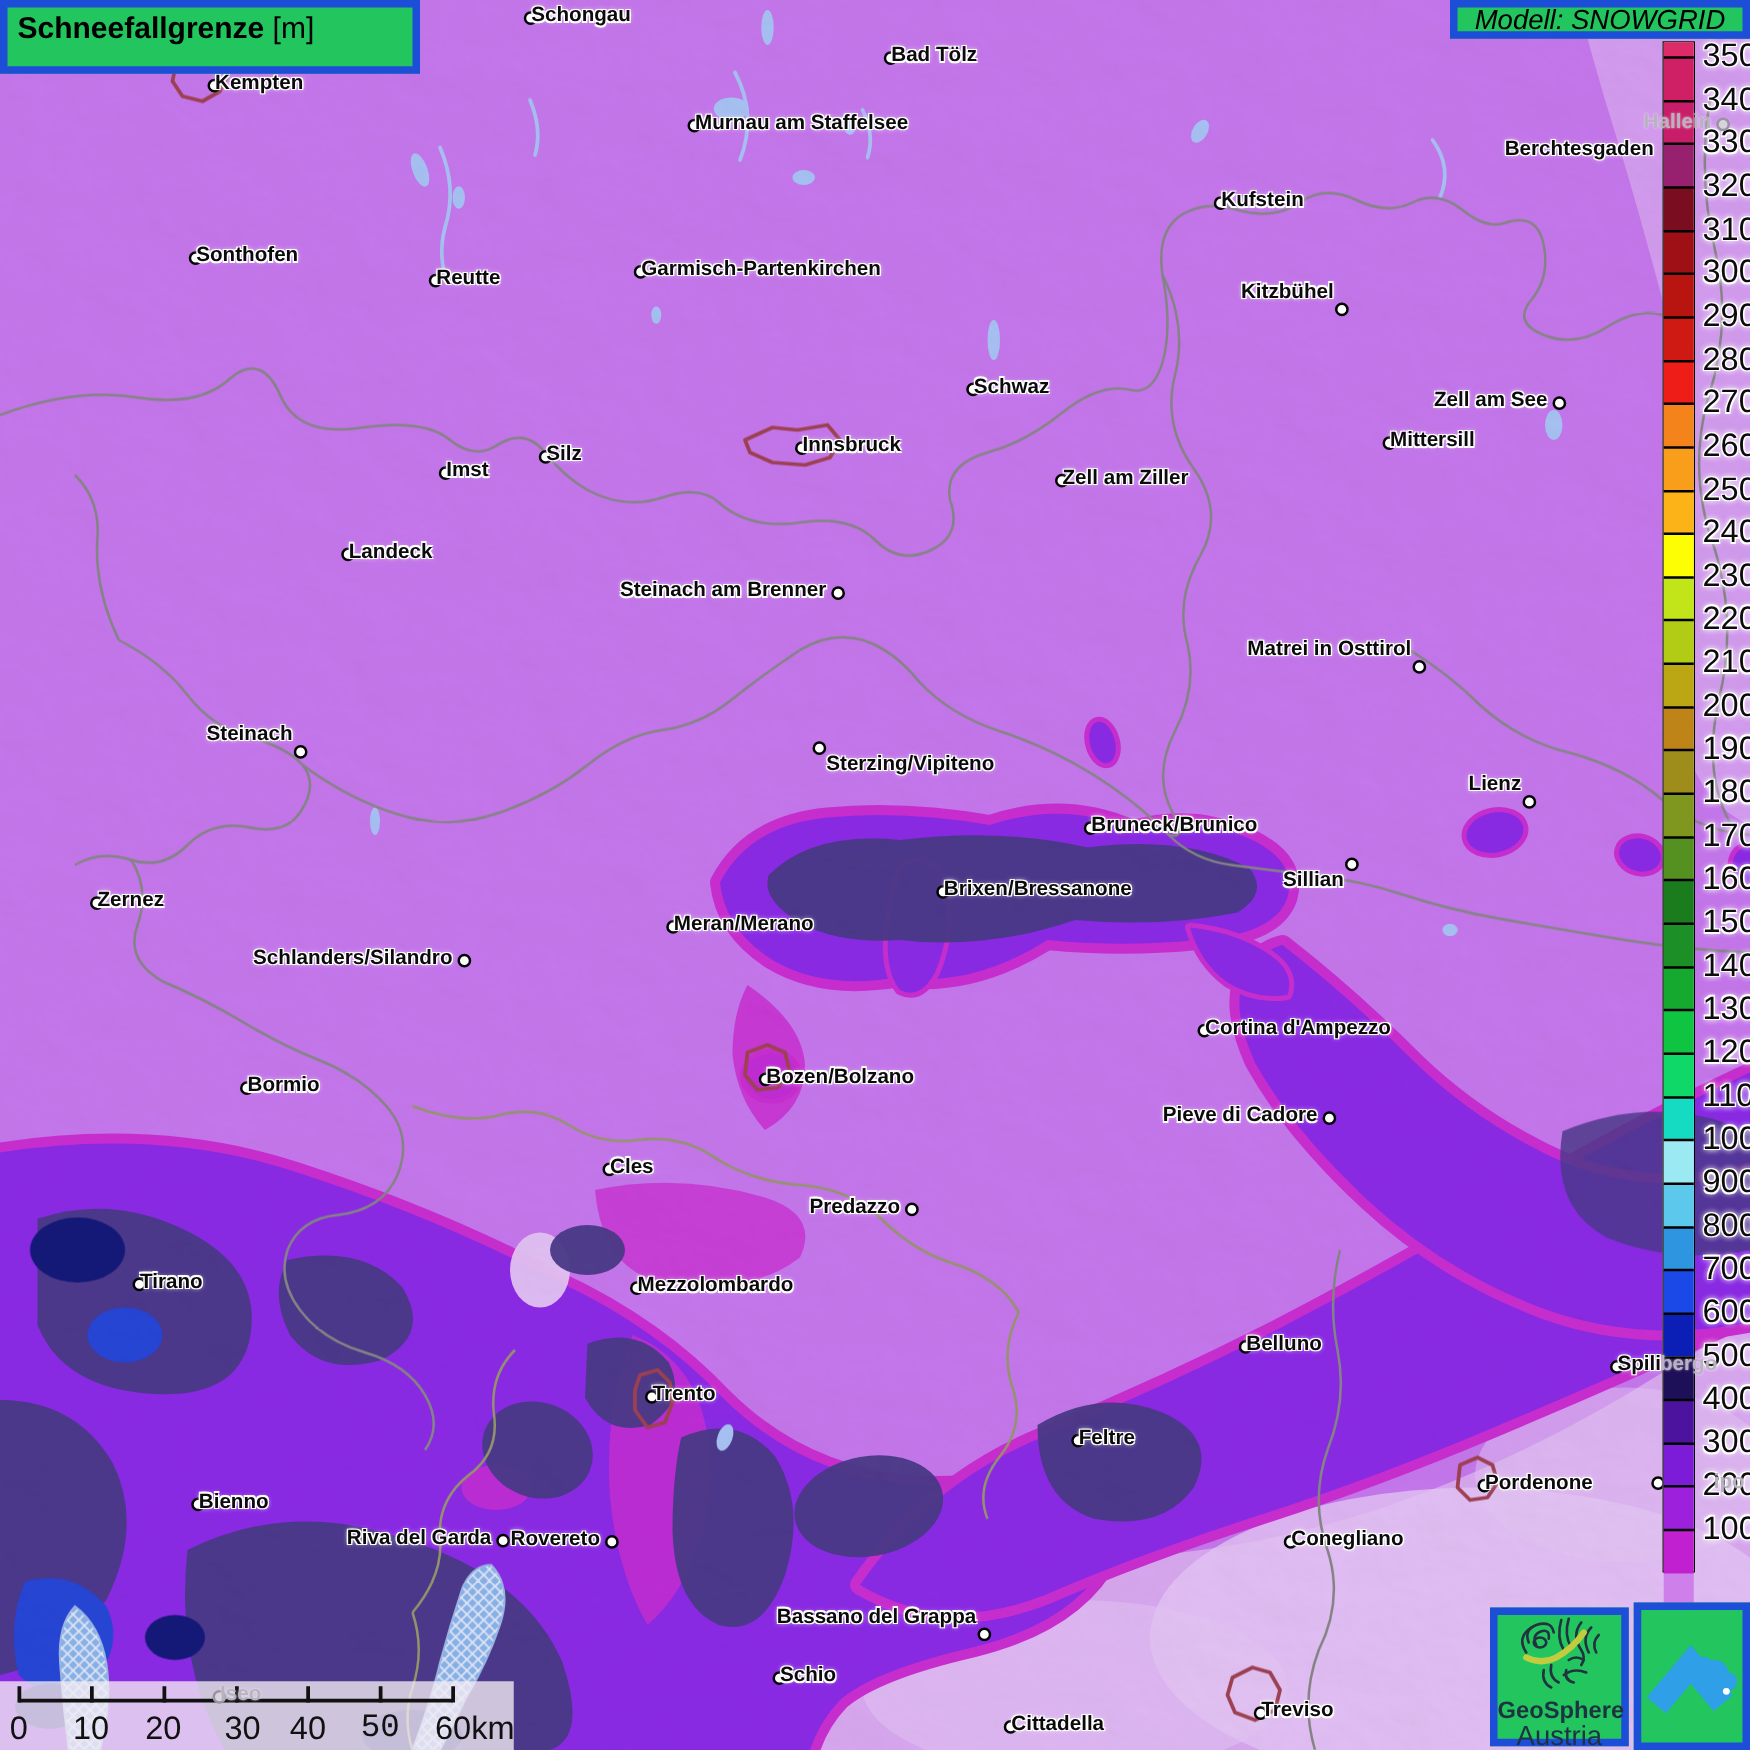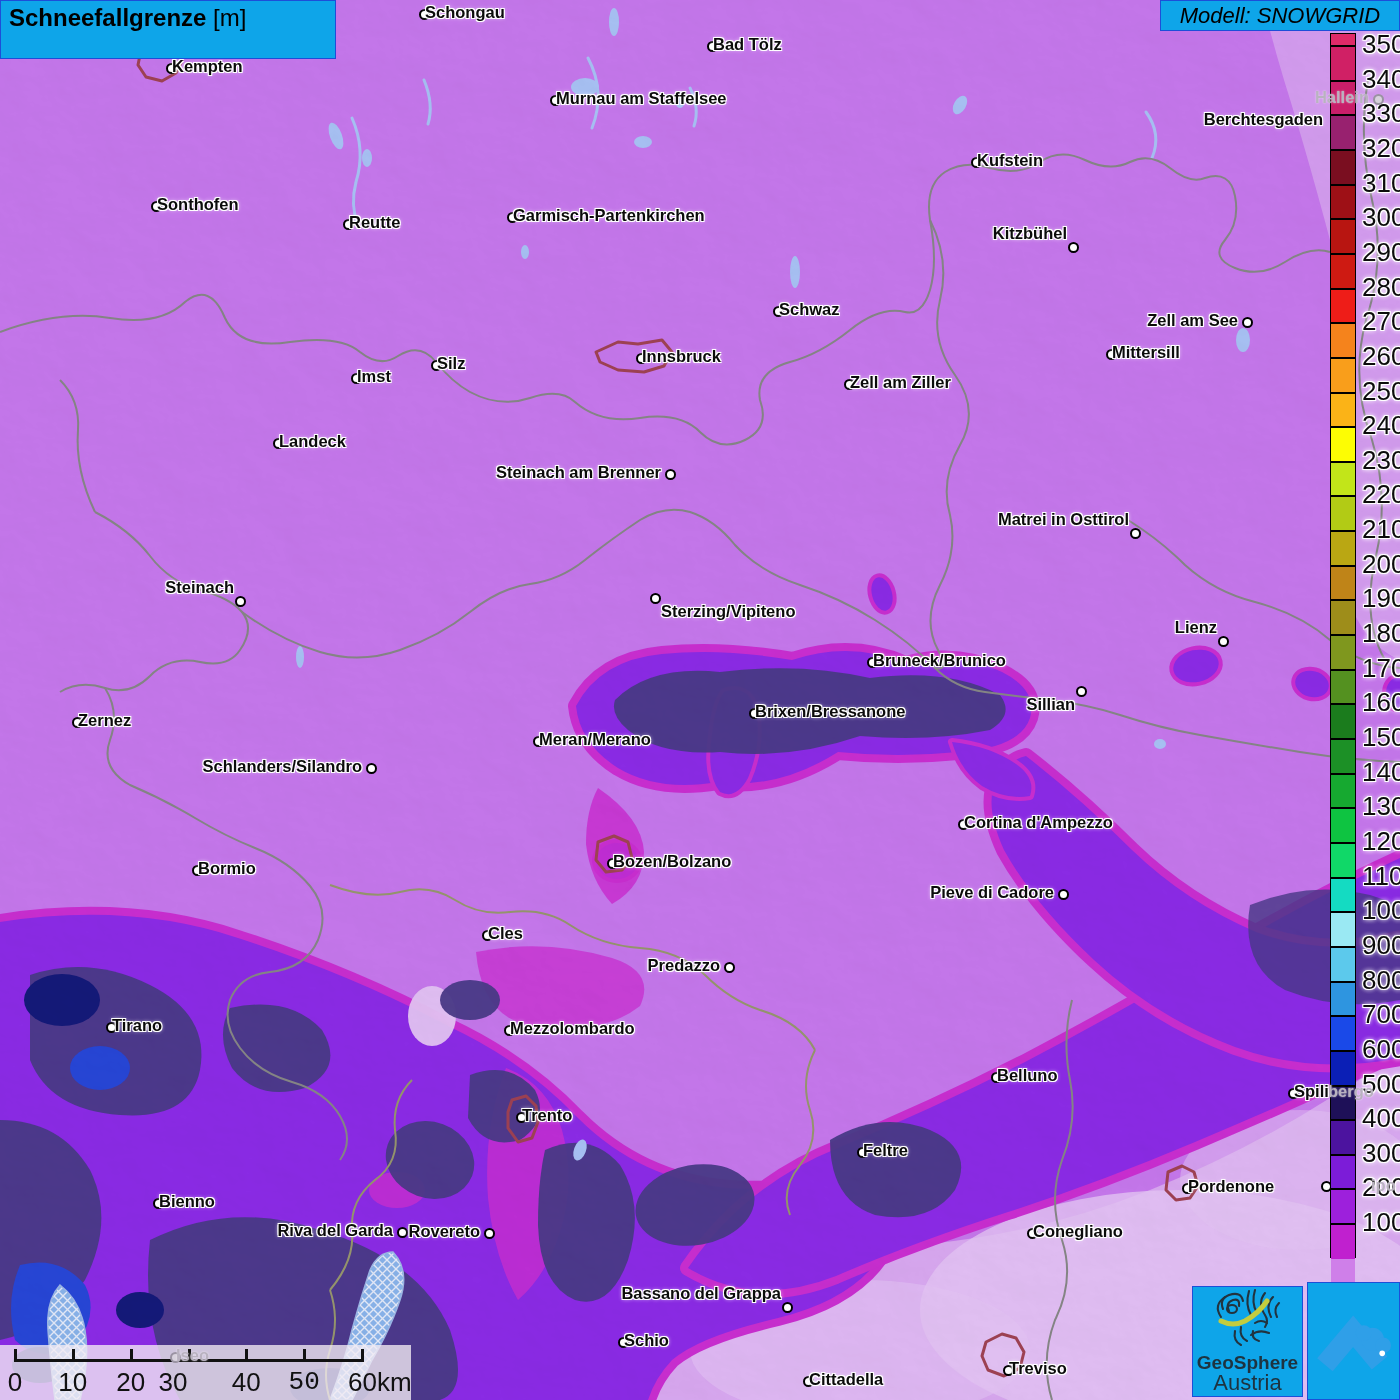--- a/index.html
+++ b/index.html
@@ -1,21 +1,21 @@
 <!DOCTYPE html>
 <html><head>
 <meta charset="utf-8">
 <style>
   html,body{margin:0;padding:0;background:#fff;}
   #stage{position:relative;width:1400px;height:1400px;overflow:hidden;
          font-family:"Liberation Sans",sans-serif;background:#c778ee;}
   #basemap{position:absolute;left:0;top:0;z-index:0;}
 
   
-  .whitebox{position:absolute;background:#0ea5e9;border:1px solid #1d4ed8;box-sizing:border-box;}
+  .whitebox{position:absolute;background:#22c55e;border:6px solid #1d4ed8;box-sizing:border-box;}
   #titlebox{left:0;top:0;width:336px;height:59px;z-index:6;padding:4px 10px 2px 8px;}
   #titlebox .l1{font-size:24px;color:#000;line-height:26px;}
   #titlebox .l1 b{font-weight:bold;}
   #titlebox .l2{font-size:22px;font-style:italic;color:#000;line-height:27px;}
   #modelbox{right:0;top:0;width:240px;height:31px;z-index:6;display:flex;align-items:center;justify-content:center;}
   #modelbox span{font-size:22px;font-style:italic;color:#000;}
 
   
   #city-layer,#faded-layer{position:absolute;left:0;top:0;width:1400px;height:1400px;}
   #city-layer{z-index:2;}
@@ -521,21 +521,21 @@
 
   <div id="scalebox" class="whitebox">
     <div id="scaleline">
         <div class="sctick" style="left: -1px;"></div>
         <div class="sclab" style="left: 0px;">0</div>
         <div class="sctick" style="left: 56.8333px;"></div>
         <div class="sclab" style="left: 57.8333px;">10</div>
         <div class="sctick" style="left: 114.667px;"></div>
         <div class="sclab" style="left: 115.667px;">20</div>
         <div class="sctick" style="left: 172.5px;"></div>
-        <div class="sclab" style="left: 158px;">30</div>
+        <div class="sclab" style="left: 179px;">30</div>
         <div class="sctick" style="left: 230.333px;"></div>
         <div class="sclab" style="left: 231.333px;">40</div>
         <div class="sctick" style="left: 288.167px;"></div>
         <div class="sclab" style="left: 289.167px; font-family: Liberation Mono, monospace;">50</div>
         <div class="sctick" style="left: 346px;"></div>
         <div class="sclab last" style="left: 347px;">60km</div>
       </div>
   </div>
 
   <div id="geosphere-box" class="whitebox">

